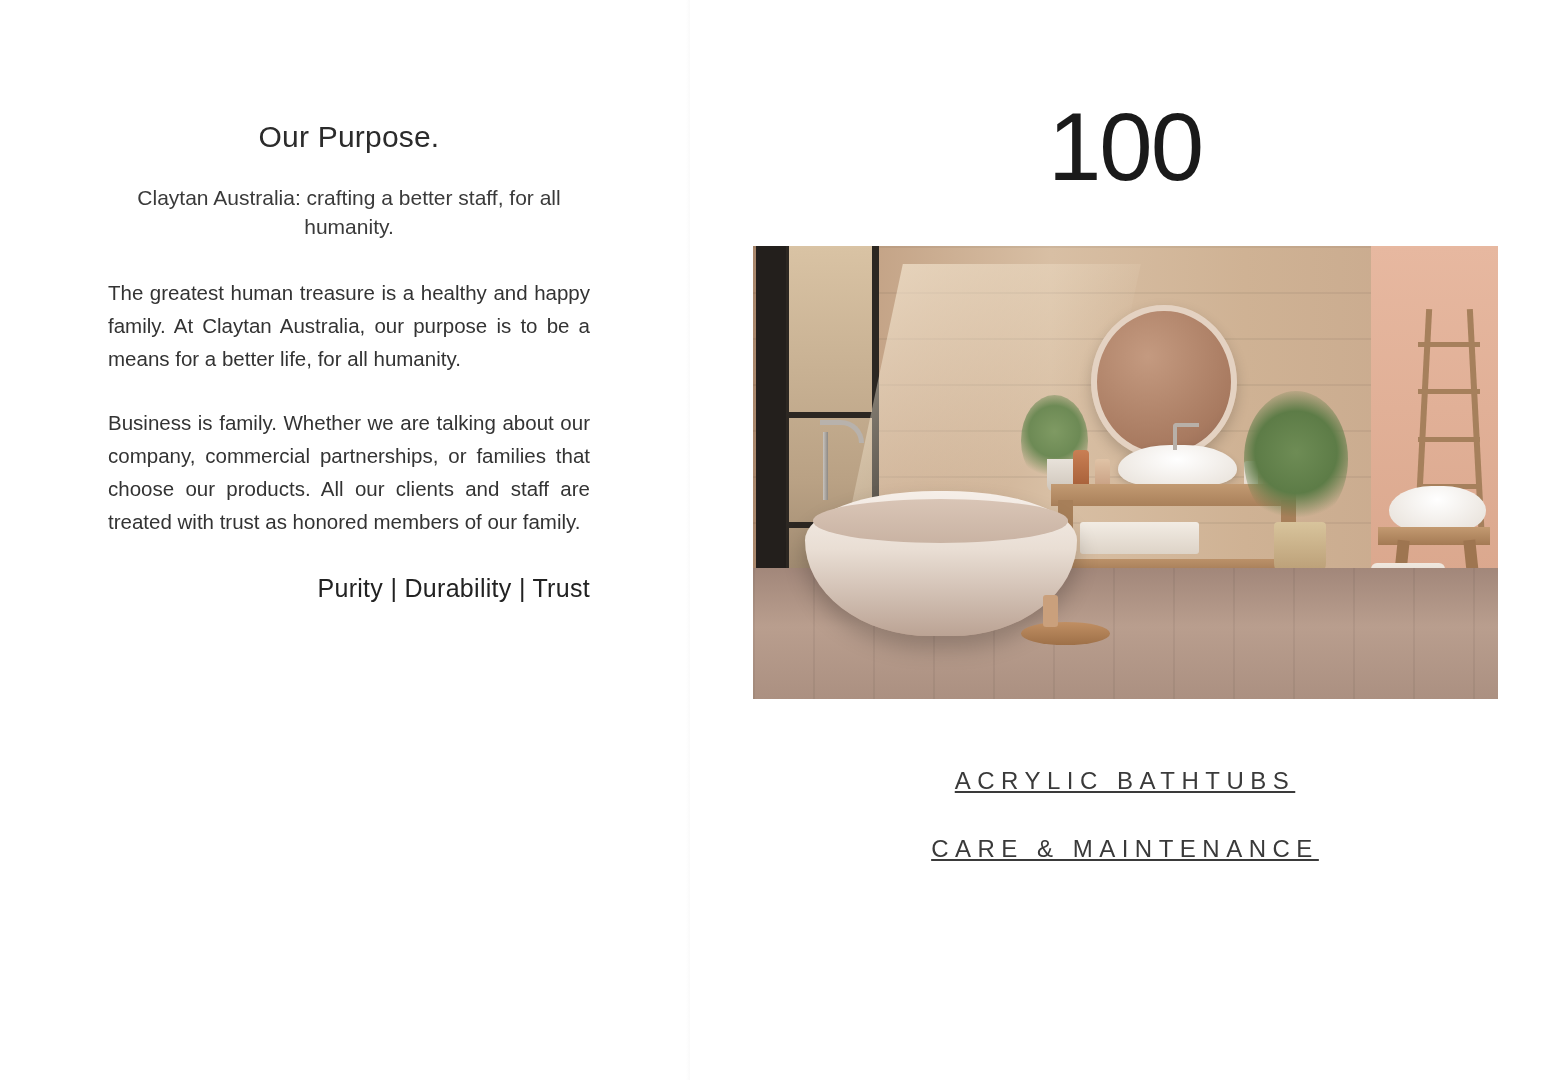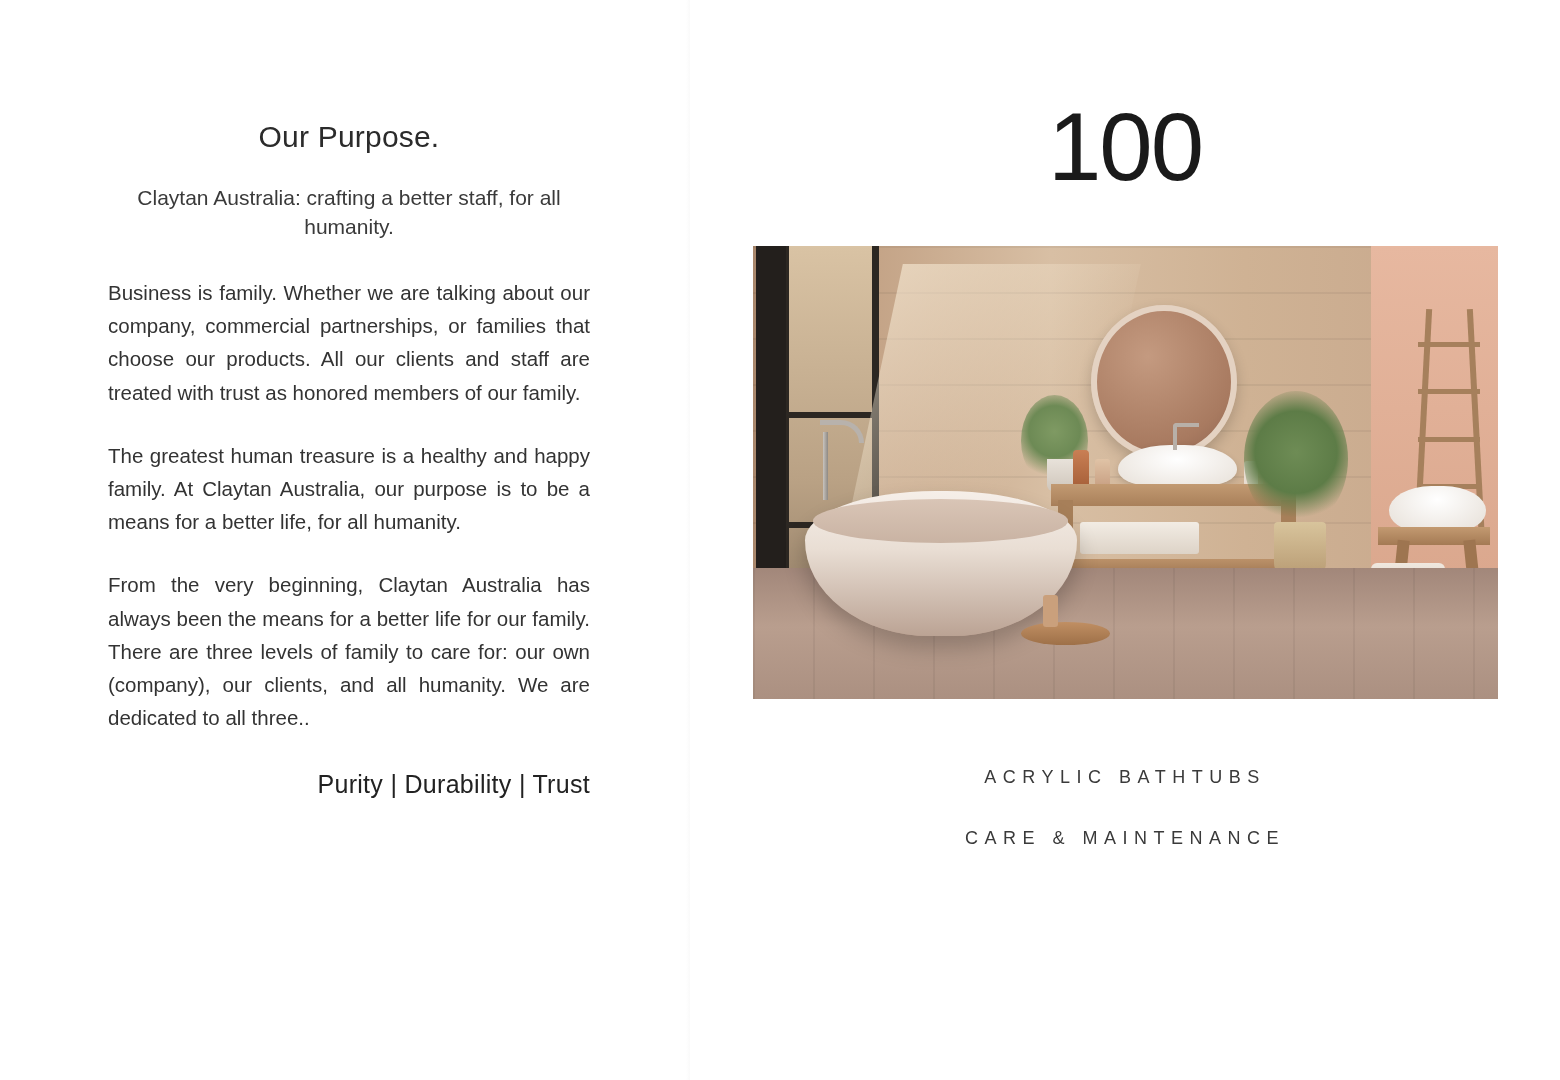--- a/index.html
+++ b/index.html
@@ -318,39 +318,39 @@
     border-radius: 50%;
   }
   .tray-bottle { position: absolute; left: 39%; top: 77%; width: 2%; height: 7%; background: #caa07c; border-radius: 3px; }
 
   
   .captions {
     margin-top: 68px;
     text-align: center;
   }
   .caption {
-    font-size: 18px;
+    font-size: 24px;
     letter-spacing: 6.5px;
     color: #3a3a3a;
     margin-bottom: 40px;
     font-weight: 400;
+    text-decoration: underline;
   }
   .caption:last-child { margin-bottom: 0; }
 </style>
 </head>
 <body>
 
 <div class="page">
 
   <div class="left-page">
     <h1 class="purpose-title">Our Purpose.</h1>
     <p class="tagline">Claytan Australia: crafting a better staff, for all humanity.</p>
+    <p class="body-par">The greatest human treasure is a healthy and happy family. At Claytan Australia, our purpose is to be a means for a better life, for all humanity.</p>
     <p class="body-par">Business is family. Whether we are talking about our company, commercial partnerships, or families that choose our products. All our clients and staff are treated with trust as honored members of our family.</p>
-    <p class="body-par">The greatest human treasure is a healthy and happy family. At Claytan Australia, our purpose is to be a means for a better life, for all humanity.</p>
-    <p class="body-par">From the very beginning, Claytan Australia has always been the means for a better life for our family. There are three levels of family to care for: our own (company), our clients, and all humanity. We are dedicated to all three..</p>
     <div class="values">Purity | Durability | Trust</div>
   </div>
 
   <div class="spine"></div>
   <div class="spine-line"></div>
 
   <div class="right-page">
 
     <div class="logo-block">
       <div class="logo-100">

